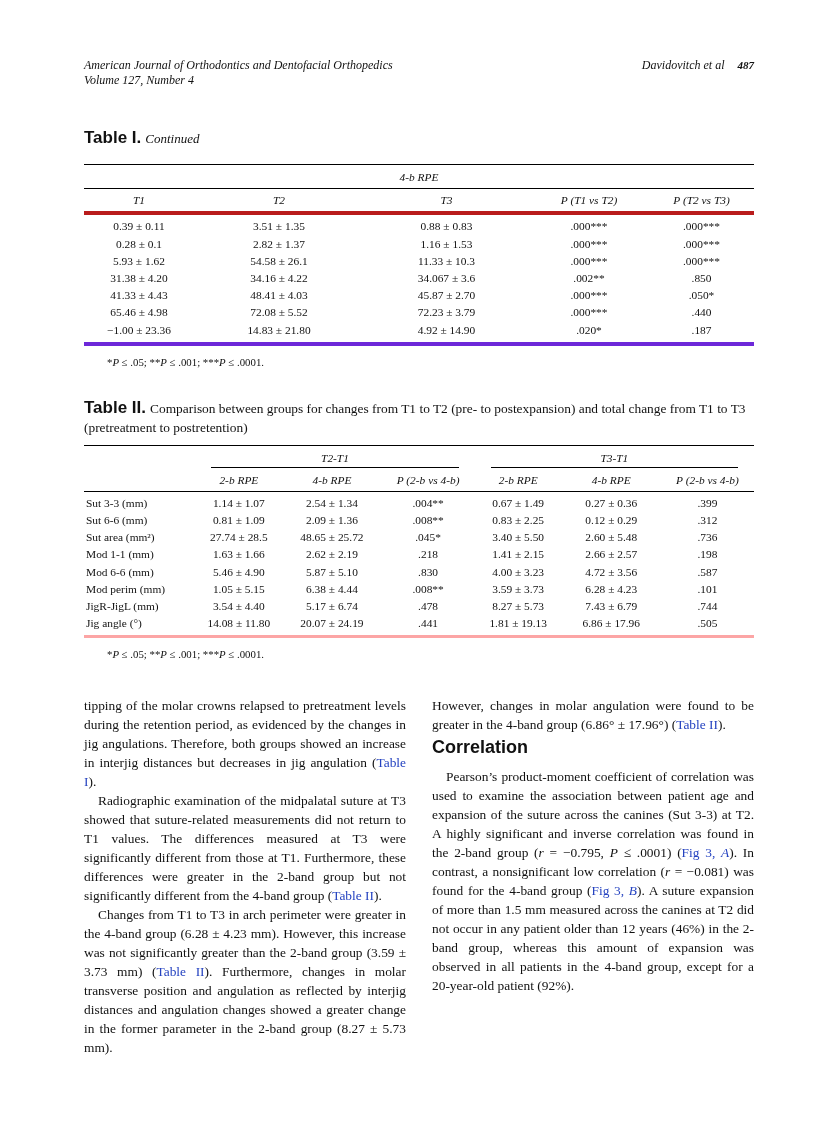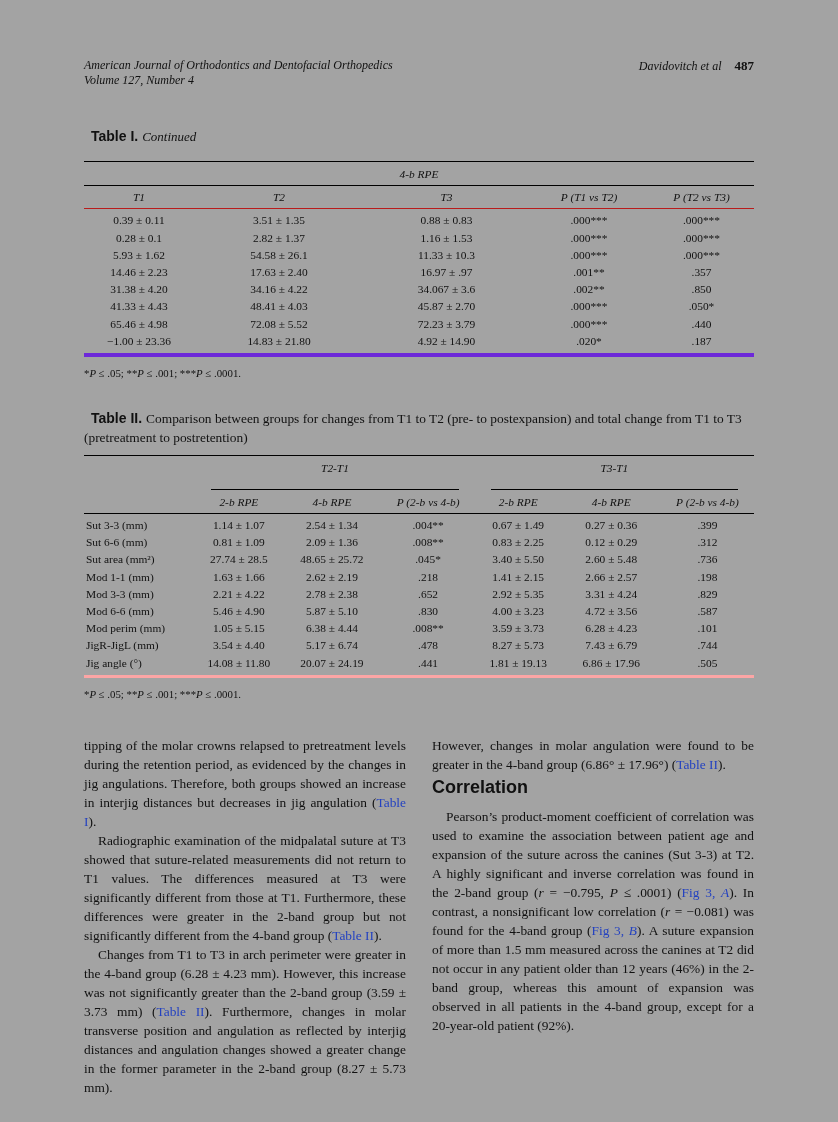--- a/index.html
+++ b/index.html
@@ -1,61 +1,61 @@
 <!DOCTYPE html>
 <html style="--link: #2442c0;"><head>
 <meta charset="utf-8">
 <style>
   * { margin:0; padding:0; box-sizing:border-box; }
   html,body { background:#e8e8e8; }
   body { font-family:"Liberation Serif", serif; color:#111; }
   .page {
     position:relative; width:838px; height:1122px; margin:0 auto;
-    background:#a3a3a3; padding:58px 84px 0 84px; overflow:hidden;
+    background:#ffffff; padding:58px 84px 0 84px; overflow:hidden;
   }
   :root { --link:#2442c0; }
 
   
   .header { display:flex; justify-content:space-between; align-items:flex-start; }
   .header-left { font-style:italic; font-size:12px; line-height:15px; }
   .header-right { font-size:12px; line-height:15px; white-space:nowrap; }
   .authors { font-style:italic; }
-  .pagenum { font-weight:bold; margin-left:10px; font-size:13px; }
+  .pagenum { font-weight:bold; margin-left:10px; font-size:11px;font-style:italic; }
 
   
   .t1-caption { margin-top:40px; font-size:13px; }
-  .tbl-label { font-family:"Liberation Sans", sans-serif; font-weight:bold; font-size:14px;margin-left:7px; }
+  .tbl-label { font-family:"Liberation Sans", sans-serif; font-weight:bold; font-size:17px; }
   .tbl-continued { font-style:italic; margin-left:4px; }
   .t2-caption { margin-top:30px; font-size:13.4px; line-height:19px; width:670px; }
   .t2-caption .tbl-label { margin-right:4px; }
 
   
   table { border-collapse:collapse; width:670px; font-size:11.4px; table-layout:fixed; }
   th { font-weight:normal; font-style:italic; }
   th, td { text-align:center; white-space:nowrap; padding:1.5px 2px; line-height:14.2px; }
   td.rowlabel, .table2 th.corner { text-align:left; padding-left:2px; }
 
   .table1 { margin-top:16px; }
   .table1 th.spanner { border-top:1px solid #000; border-bottom:1px solid #000; padding:5px 0 4px 0; }
-  .table1 tr.heads th { border-bottom:1px solid #b91c1c; padding:4px 0 4px 0;margin-top:27px; }
+  .table1 tr.heads th { border-bottom:4px solid #b91c1c; padding:4px 0 4px 0;margin-top:27px; }
   .table1 tbody tr:first-child td { padding-top:4px; }
   .table1 tbody tr:last-child td { border-bottom:4px solid #6d28d9; padding-bottom:5px; }
 
   .table2 { margin-top:8px; }
   .table2 tr.grouprow th { border-top:1px solid #000; padding-top:5px; }
-  .table2 th.grp div { border-bottom:1px solid #000; margin:0 14px; padding-bottom:14px; }
+  .table2 th.grp div { border-bottom:1px solid #000; margin:0 14px; padding-bottom:2px; }
   .table2 tr.heads th { border-bottom:1px solid #000; padding:3px 0 4px 0; }
   .table2 tbody tr:first-child td { padding-top:4px; }
   .table2 tbody tr:last-child td { border-bottom:3px solid #fca5a5; padding-bottom:5px; }
 
   col.t1-c1{width:110px} col.t1-c2{width:170px} col.t1-c3{width:165px}
   col.t1-c4{width:120px} col.t1-c5{width:105px}
   col.t2-lab{width:110px} col.t2-a{width:86px} col.t2-b{width:98px} col.t2-p{width:92px}
 
-  .footnote { margin-top:10px; font-size:10.8px; }
+  .footnote { margin-top:10px; font-size:10.8px;margin-left:23px; }
 
   
   .body-columns { display:flex; gap:26px; margin-top:36px; }
   .col { width:322px; font-size:13.4px; line-height:19px; text-align:justify; }
   .col p.indent { text-indent:14px; }
   .section-heading {
     font-family:"Liberation Sans", sans-serif; font-weight:bold; font-size:18px;
     margin:4px 0 10px 0; text-align:left;
   }
   .seg-i { font-style:italic; }
@@ -116,27 +116,20 @@
           <td>1.16 ± 1.53</td>
           <td>.000***</td>
           <td>.000***</td>
         </tr>
         <tr>
           <td>5.93 ± 1.62</td>
           <td>54.58 ± 26.1</td>
           <td>11.33 ± 10.3</td>
           <td>.000***</td>
           <td>.000***</td>
-        </tr>
-        <tr>
-          <td>14.46 ± 2.23</td>
-          <td>17.63 ± 2.40</td>
-          <td>16.97 ± .97</td>
-          <td>.001**</td>
-          <td>.357</td>
         </tr>
         <tr>
           <td>31.38 ± 4.20</td>
           <td>34.16 ± 4.22</td>
           <td>34.067 ± 3.6</td>
           <td>.002**</td>
           <td>.850</td>
         </tr>
         <tr>
           <td>41.33 ± 4.43</td>
@@ -228,29 +221,20 @@
         <tr>
           <td class="rowlabel">Mod 1-1 (mm)</td>
           <td>1.63 ± 1.66</td>
           <td>2.62 ± 2.19</td>
           <td>.218</td>
           <td>1.41 ± 2.15</td>
           <td>2.66 ± 2.57</td>
           <td>.198</td>
         </tr>
         <tr>
-          <td class="rowlabel">Mod 3-3 (mm)</td>
-          <td>2.21 ± 4.22</td>
-          <td>2.78 ± 2.38</td>
-          <td>.652</td>
-          <td>2.92 ± 5.35</td>
-          <td>3.31 ± 4.24</td>
-          <td>.829</td>
-        </tr>
-        <tr>
           <td class="rowlabel">Mod 6-6 (mm)</td>
           <td>5.46 ± 4.90</td>
           <td>5.87 ± 5.10</td>
           <td>.830</td>
           <td>4.00 ± 3.23</td>
           <td>4.72 ± 3.56</td>
           <td>.587</td>
         </tr>
         <tr>
           <td class="rowlabel">Mod perim (mm)</td>

